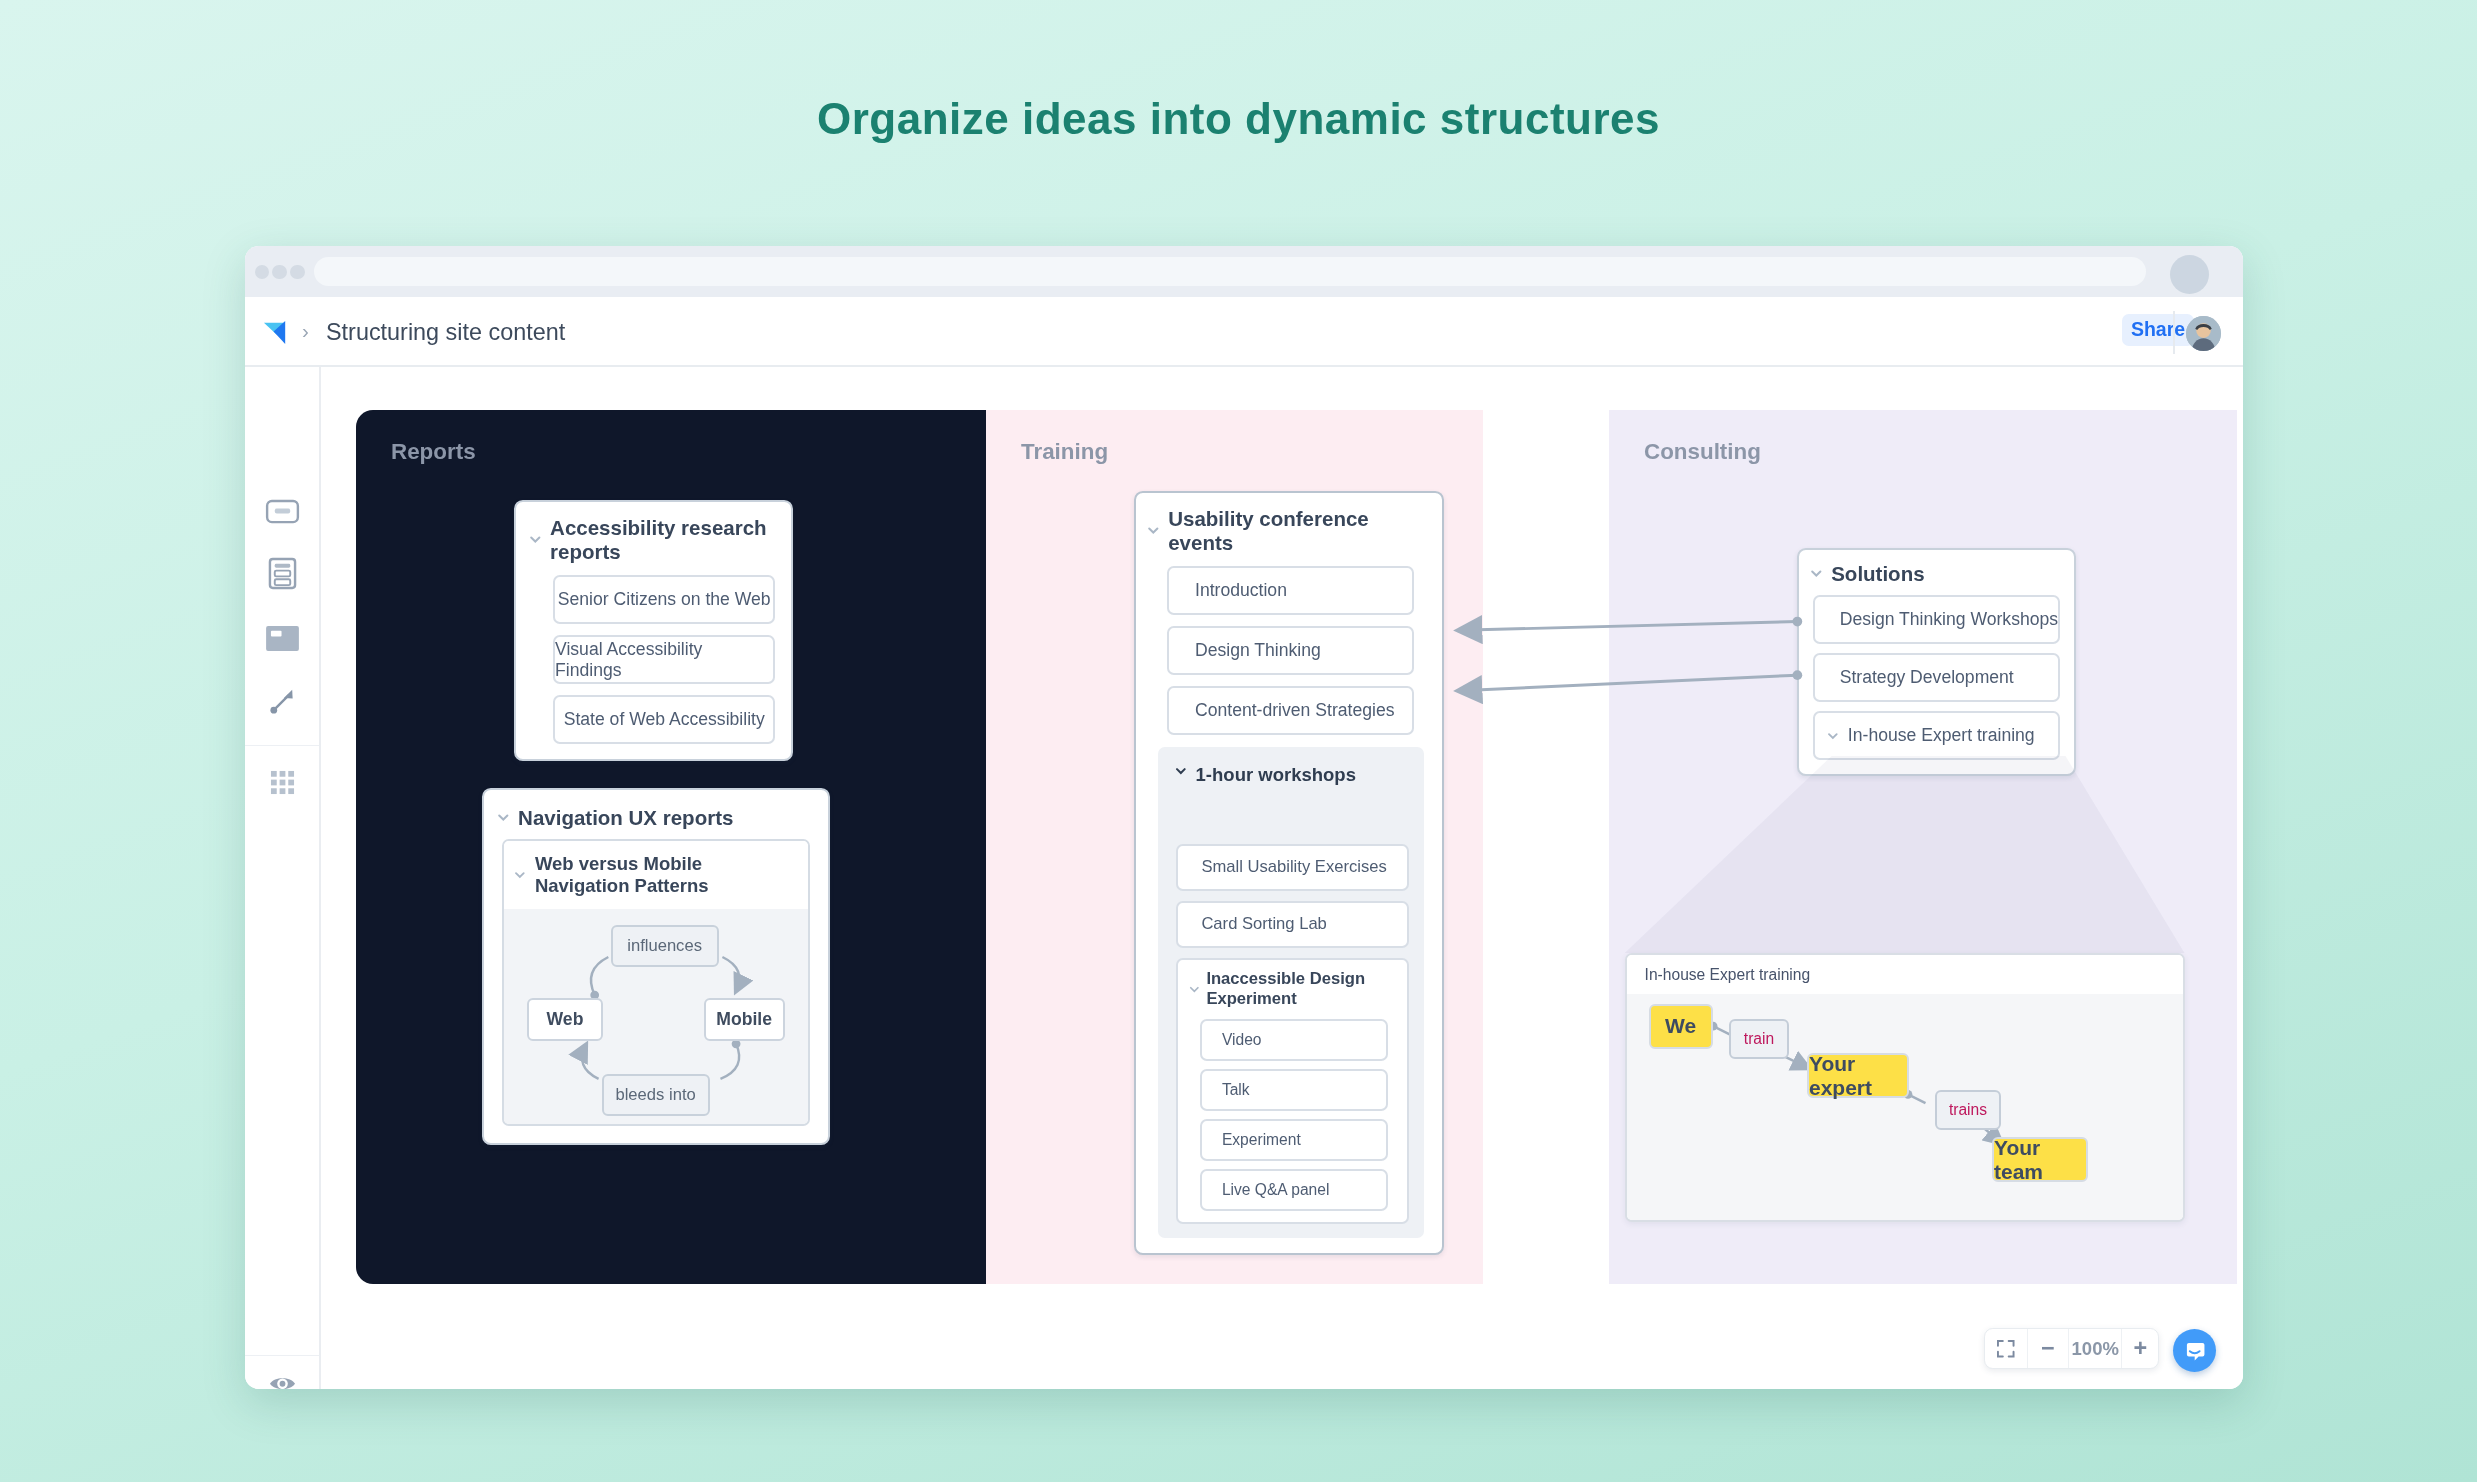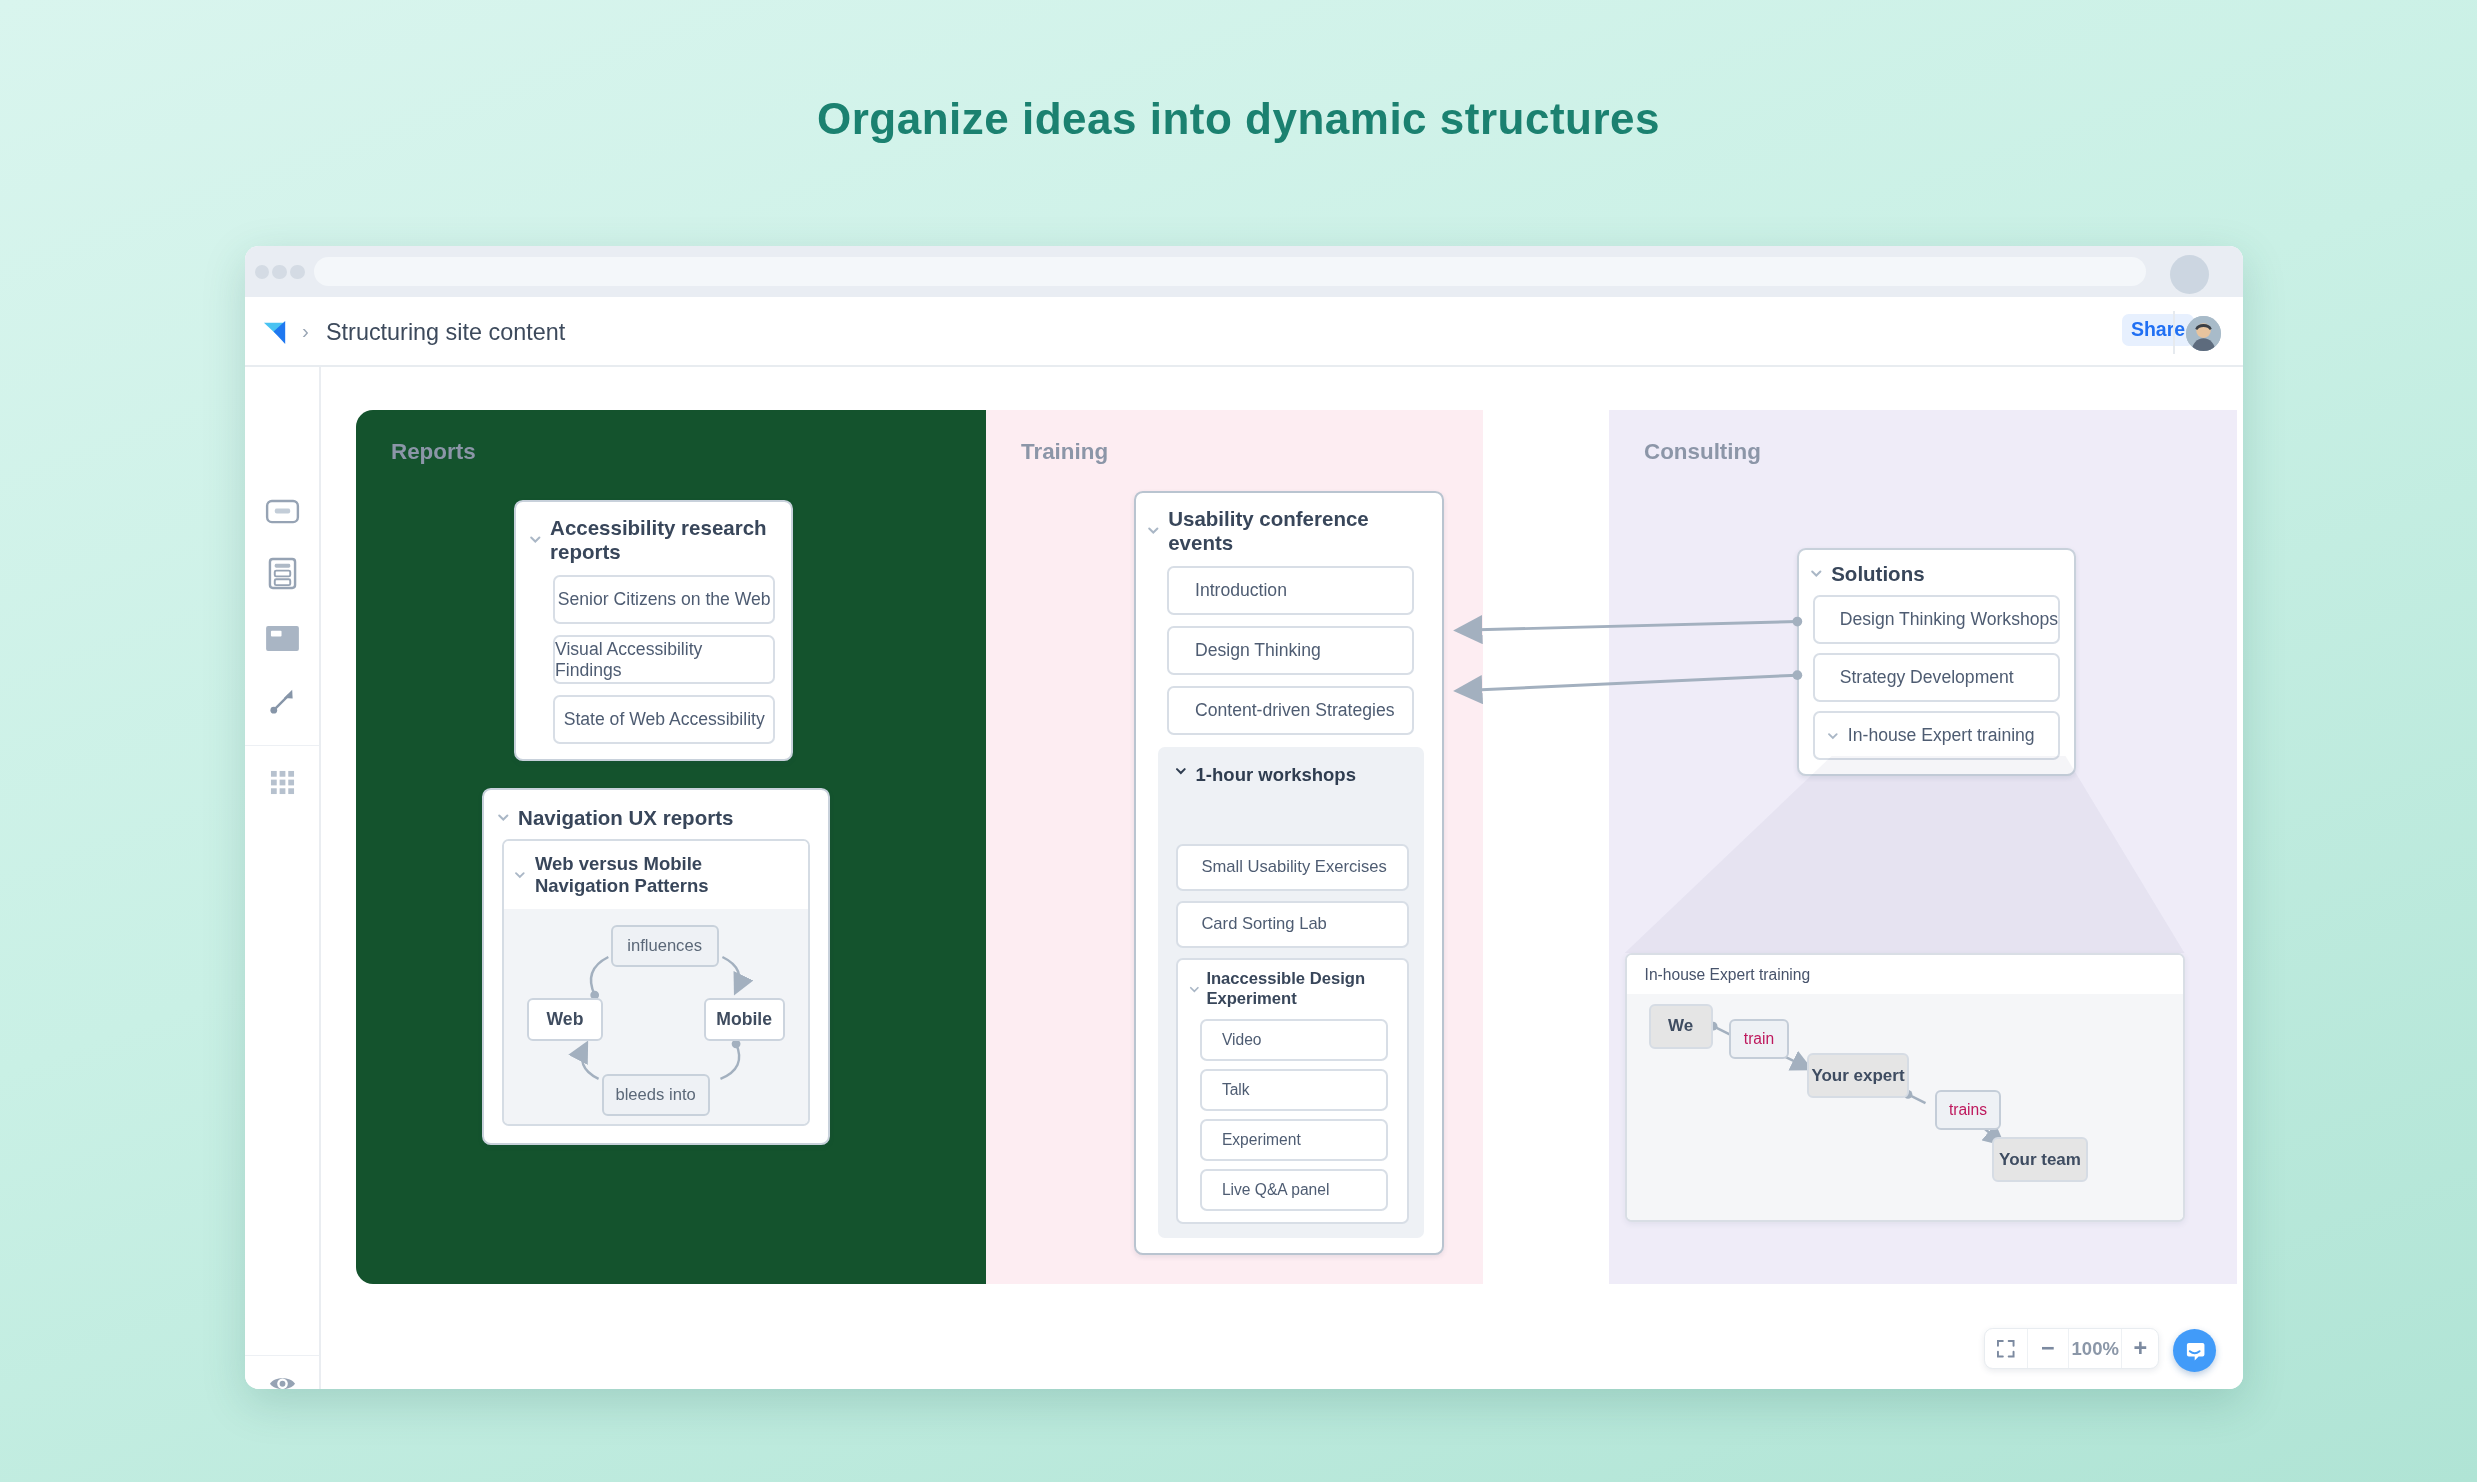--- a/index.html
+++ b/index.html
@@ -55,21 +55,21 @@
   .sidebar {
     position:absolute; left:0; top:121px; width:76px; height:1022px;
     background:#fff; border-right:2px solid #eaedf1;
   }
   .tool { position:absolute; left:0; width:74px; height:55px; display:flex; align-items:center; justify-content:center; cursor:pointer; }
   .side-rule { position:absolute; left:0; width:74px; height:1px; background:#edf0f4; }
   
   .canvas { position:absolute; left:76px; top:121px; width:1922px; height:1022px; background:#fff; }
   .col { position:absolute; top:43px; height:874px; }
   .col-label { padding:29px 0 0 35px; font-size:22.4px; font-weight:600; color:#8c96a8; }
-  .col-reports { left:35px; width:649px; background:#14532d;border-radius:17px; }
+  .col-reports { left:35px; width:649px; background:#0f172a;border-radius:17px; }
   .col-training { left:665px; width:497px; background:#fdedf2; }
   .col-consulting { left:1288px; width:628px; background:#efecf8; }
 
   .card {
     position:absolute; background:#fff; border:2px solid #c8d1db; border-radius:8.8px;
     box-shadow:0 2px 4.9px rgba(40,60,90,.10);
   }
   .card-title-row { display:flex; align-items:center; gap:7.8px; padding:13.7px 13.7px 7.8px 11.7px; }
   .card-title { font-size:20.5px; font-weight:700; color:#38465a; }
   .sub-title { font-size:18.5px; font-weight:700; color:#38465a; }
@@ -109,21 +109,21 @@
   .sol-items { margin:2px 13.7px 0 13.7px; display:flex; flex-direction:column; gap:8.8px; padding-bottom:13.7px; }
   .sol-items .node-item { height:49px; padding-left:25px; gap:7.8px; }
   .preview-panel {
     position:absolute; left:1304px; top:586px; width:560px; height:269px;
     background:#fff; border:2px solid #d9dee5; border-radius:6.8px;
     box-shadow:0 2px 5.9px rgba(40,60,90,.08); overflow:hidden;
   }
   .preview-head { height:39px; line-height:39px; padding-left:17.6px; font-size:15.6px; color:#47536b; background:#fff; }
   .preview-body { position:relative; height:228px; background:#f5f6f8; }
   .pv-node { position:absolute; display:flex; align-items:center; justify-content:center; border-radius:5.9px; }
-  .pv-white { background:#e5e5e5; border:2px solid #d6dce4; font-weight:700; font-size:17px; color:#3e4c61; }
+  .pv-white { background:#fde047; border:2px solid #d6dce4; font-weight:700; font-size:21px; color:#3e4c61; }
   .pv-grey { background:#eef1f5; border:2px solid #c4cdd8; font-size:15.6px; color:#be185d; }
   
   .zoombar {
     position:absolute; left:1739px; top:1082px; width:175px; height:41px;
     background:#fff; border:1px solid #e8ecf0; border-radius:8.8px;
     box-shadow:0 2px 5.9px rgba(40,60,90,.10);
     display:flex; align-items:stretch; overflow:hidden;
   }
   .zcell { display:flex; align-items:center; justify-content:center; color:#7c8aa0; cursor:pointer; }
   .zcell + .zcell { border-left:1px solid #eef1f4; }

